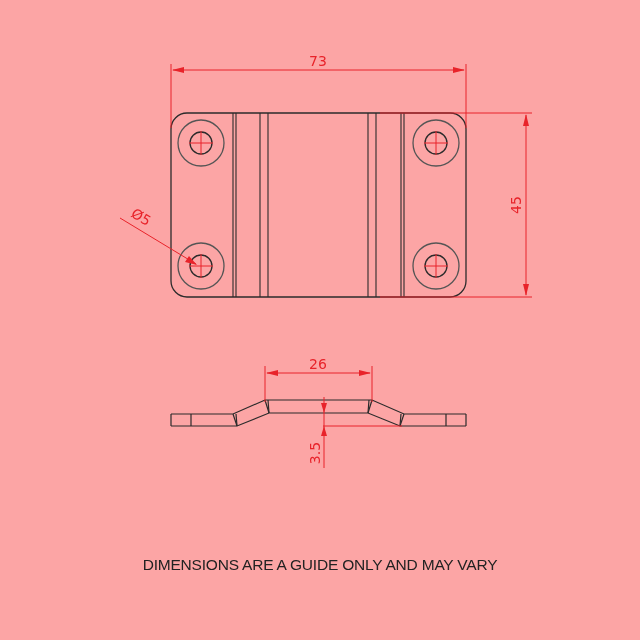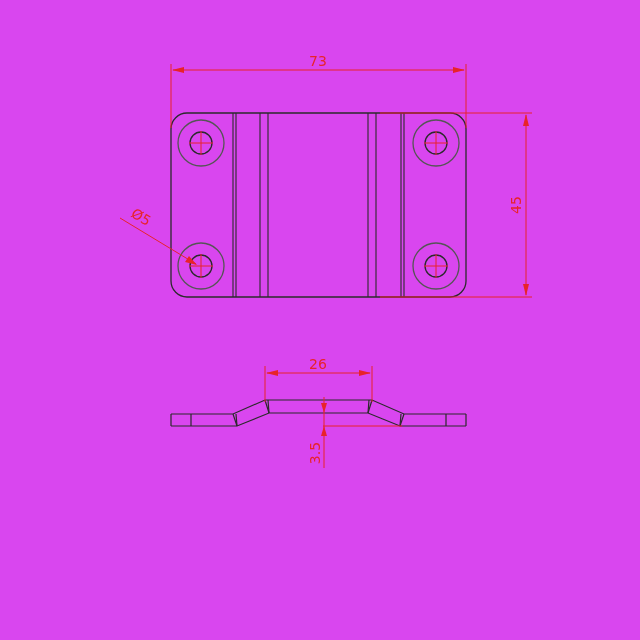--- a/index.html
+++ b/index.html
@@ -1,16 +1,16 @@
 <!DOCTYPE html>
 <html><head>
 <meta charset="utf-8">
 <style>
   html,body{margin:0;padding:0;background:#fff;}
-  #canvas{position:relative;width:640px;height:640px;background:#d946ef;overflow:hidden;}
+  #canvas{position:relative;width:640px;height:640px;background:#fca5a5;overflow:hidden;}
   svg{position:absolute;left:0;top:0;}
   .dimtext{font-family:"DejaVu Sans",sans-serif;font-size:14px;fill:#e8232a;}
   .note{position:absolute;left:0;top:556px;width:640px;text-align:center;
         font-family:"Liberation Sans",sans-serif;font-size:15.5px;color:#222;letter-spacing:-0.2px;}
 </style>
 </head>
 <body>
 
 <div id="canvas">
 <svg width="640" height="640" viewBox="0 0 640 640">
@@ -111,13 +111,14 @@
 
   <g stroke="#e8232a" stroke-width="1" fill="#e8232a">
     <line x1="324" y1="397" x2="324" y2="468"></line>
     <line x1="323" y1="426" x2="402" y2="426"></line>
     <polygon points="324,413 321,403 327,403" stroke="none"></polygon>
     <polygon points="324,426 321,436 327,436" stroke="none"></polygon>
   </g>
   <text class="dimtext" x="0" y="0" text-anchor="middle" transform="translate(320,453) rotate(-90)">3.5</text>
 </svg>
 
+<div class="note">DIMENSIONS ARE A GUIDE ONLY AND MAY VARY</div>
 </div>
 
 </body></html>

